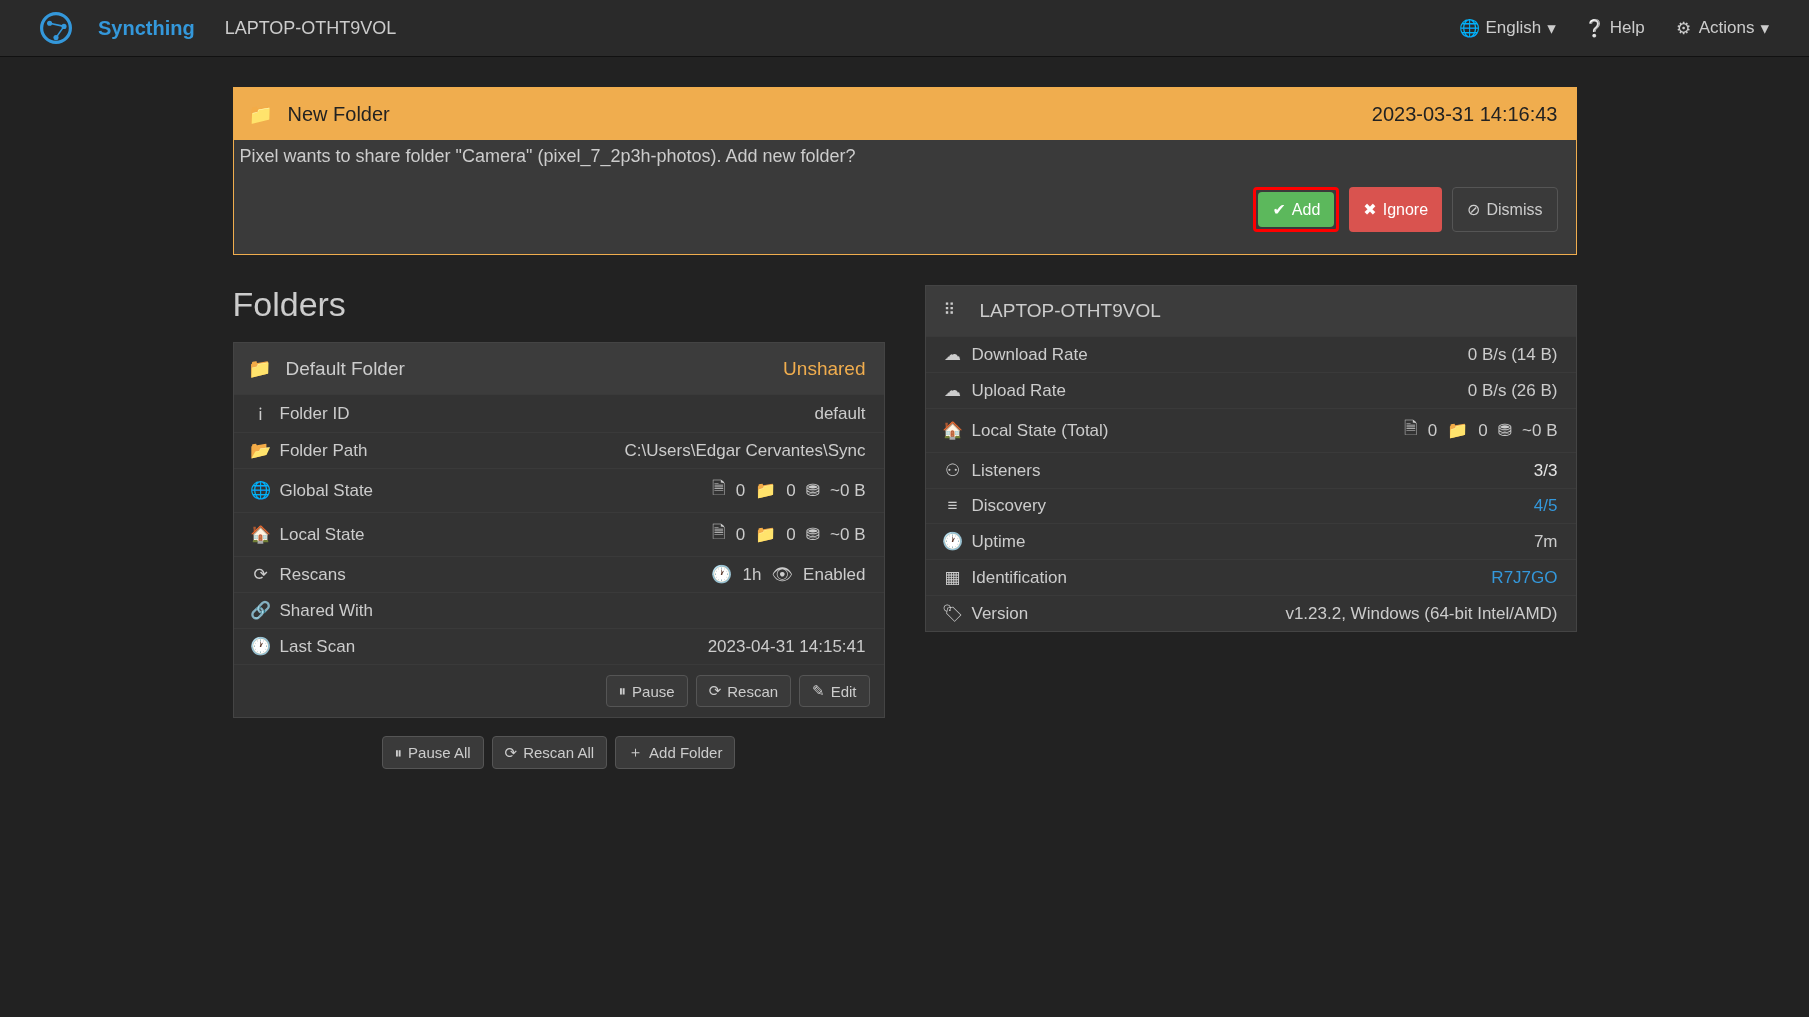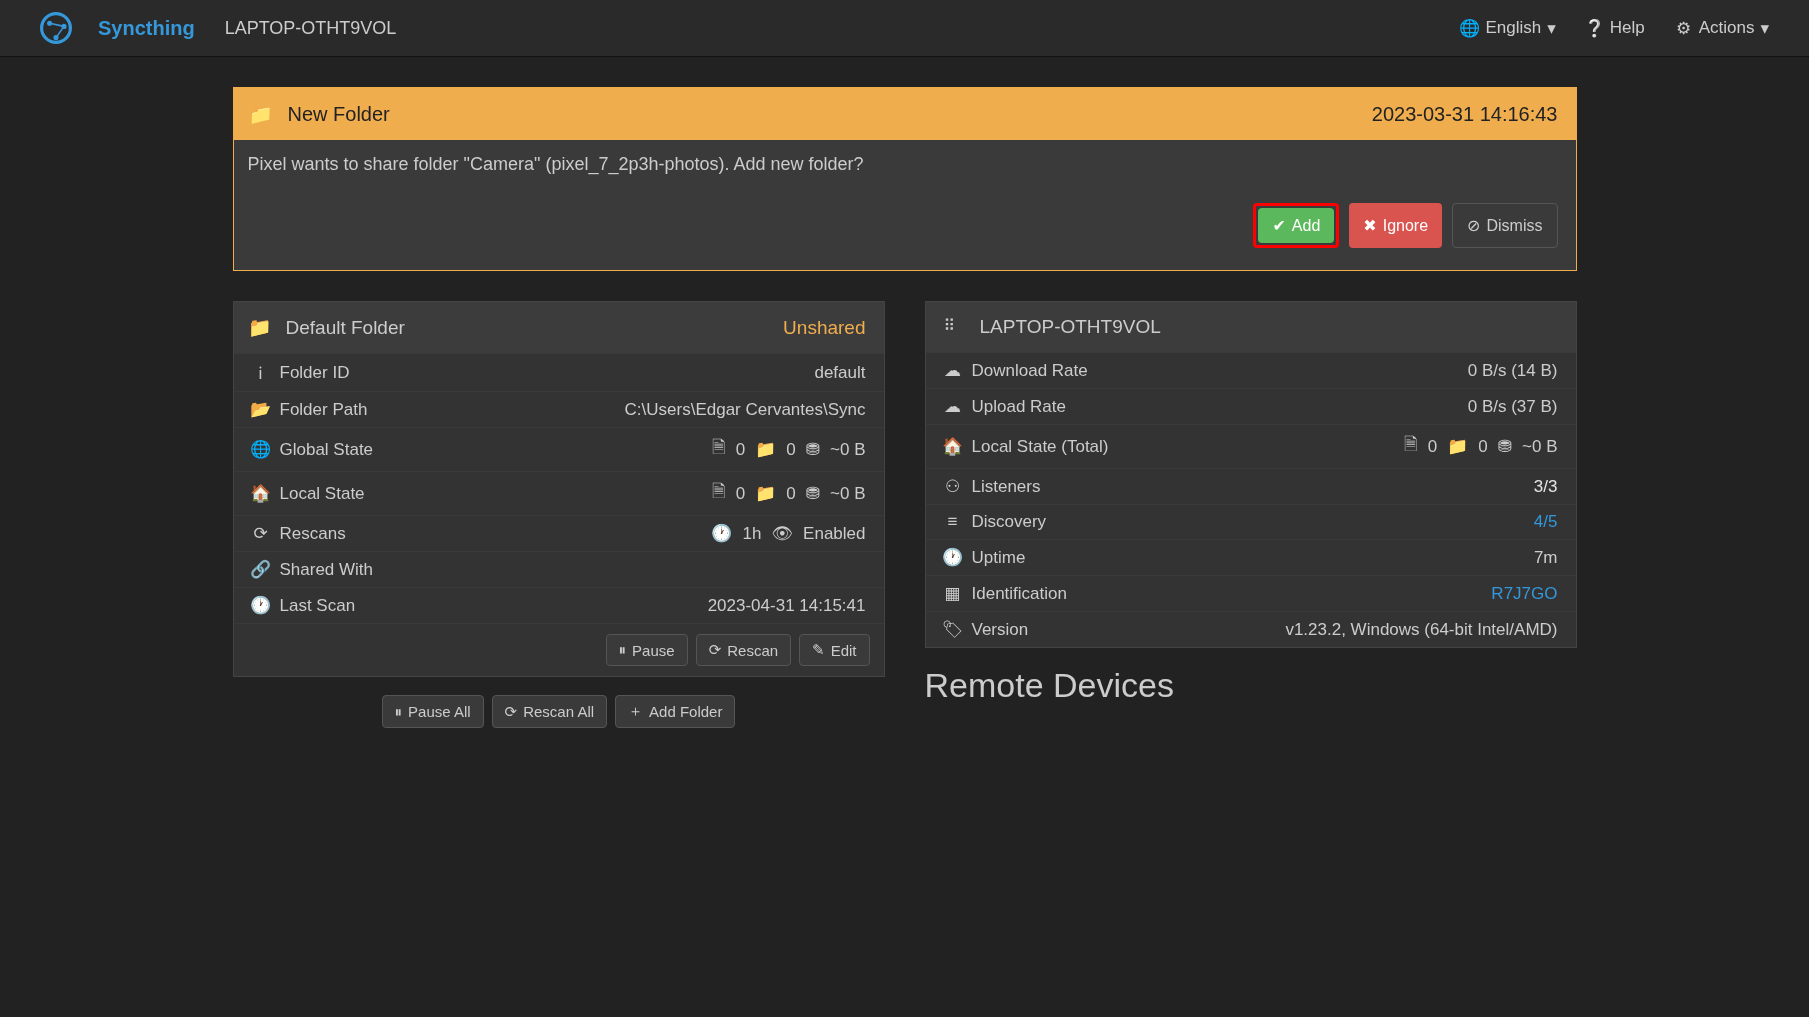--- a/index.html
+++ b/index.html
@@ -57,21 +57,21 @@
   background: #f0ad4e;
   color: #222;
   padding: 14px 18px;
   display: flex;
   align-items: center;
   justify-content: space-between;
   font-size: 20px;
 }
 .notification-header-left { display: flex; align-items: center; gap: 18px; }
 .notification-body {
-  padding: 14px;
+  padding: 6px;
   color: #ccc;
   font-size: 18px;
 }
 .notification-footer {
   padding: 14px 18px 22px 18px;
   display: flex;
   justify-content: flex-end;
   gap: 10px;
 }
 .btn {
@@ -208,20 +208,21 @@
       </button>
       <button class="btn btn-default">
         <span>⊘</span>
         <span>Dismiss</span>
       </button>
     </div>
   </div>
 
   <div class="row">
     <div class="col">
+      <h1 class="section-title">Folders</h1>
       <div class="panel">
         <div class="panel-header">
           <div class="panel-header-left">
             <span class="ico">📁</span>
             <span>Default Folder</span>
           </div>
           <span class="status-unshared">Unshared</span>
         </div>
         <div class="panel-body">
           <div class="panel-row">
@@ -338,21 +339,21 @@
                 <span class="ico">☁</span>
                 <span>Download Rate</span>
               </div>
             <span>0 B/s (14 B)</span>
           </div>
           <div class="panel-row">
             <div class="panel-row-left">
                 <span class="ico">☁</span>
                 <span>Upload Rate</span>
               </div>
-            <span>0 B/s (37 B)</span>
+            <span>0 B/s (26 B)</span>
           </div>
           <div class="panel-row">
             <div class="panel-row-left">
                 <span class="ico">🏠</span>
                 <span>Local State (Total)</span>
               </div>
             <div class="state-group">
               <span>🗎</span>
                 <span>0</span>
               <span>📁</span>
@@ -391,17 +392,16 @@
           </div>
           <div class="panel-row">
             <div class="panel-row-left">
                 <span class="ico">🏷</span>
                 <span>Version</span>
               </div>
             <span>v1.23.2, Windows (64-bit Intel/AMD)</span>
           </div>
         </div>
       </div>
-      <h1 class="section-title">Remote Devices</h1>
     </div>
   </div>
 
 </div>
 
 </body></html>

